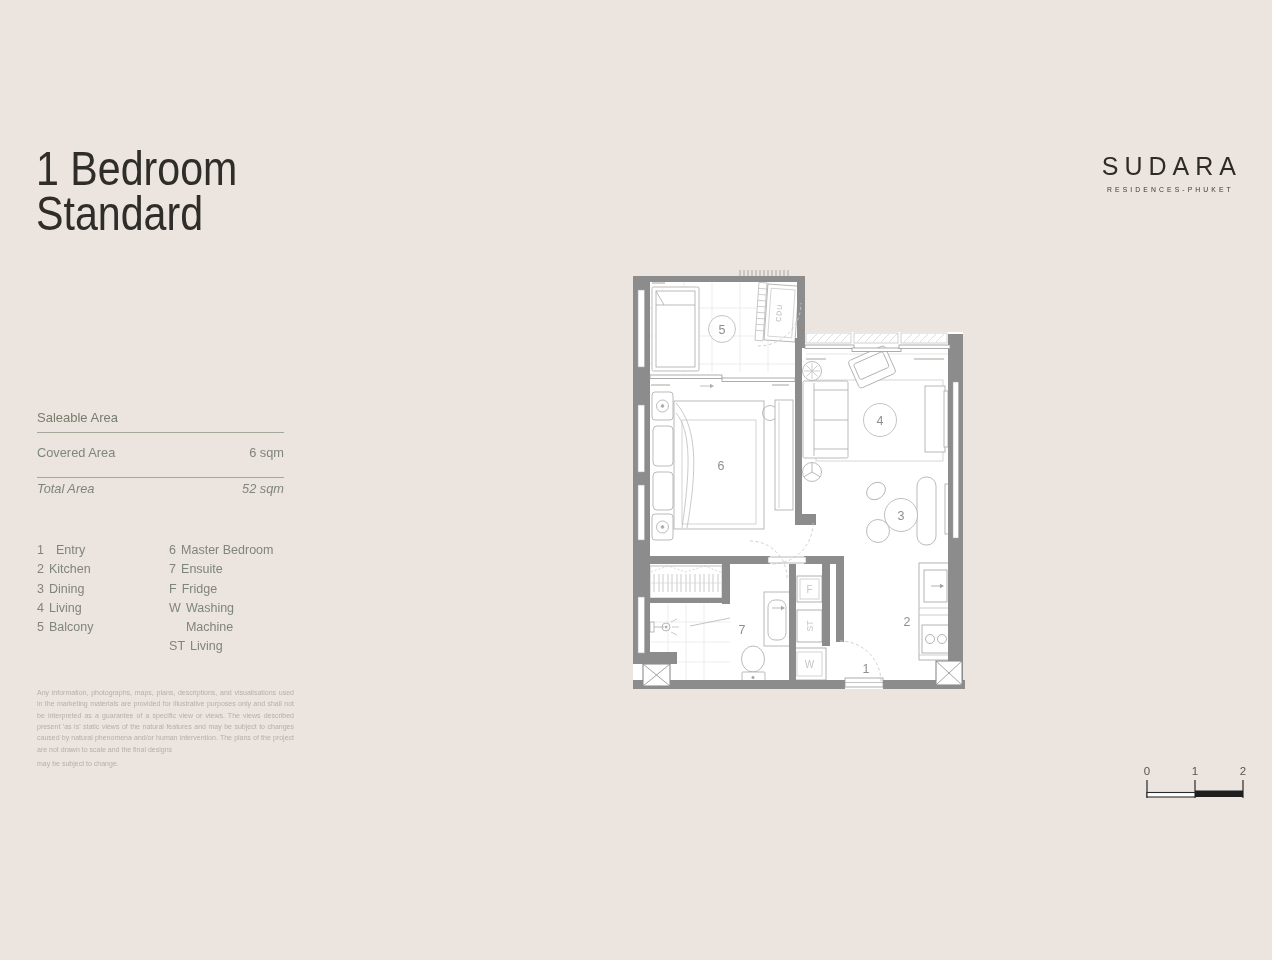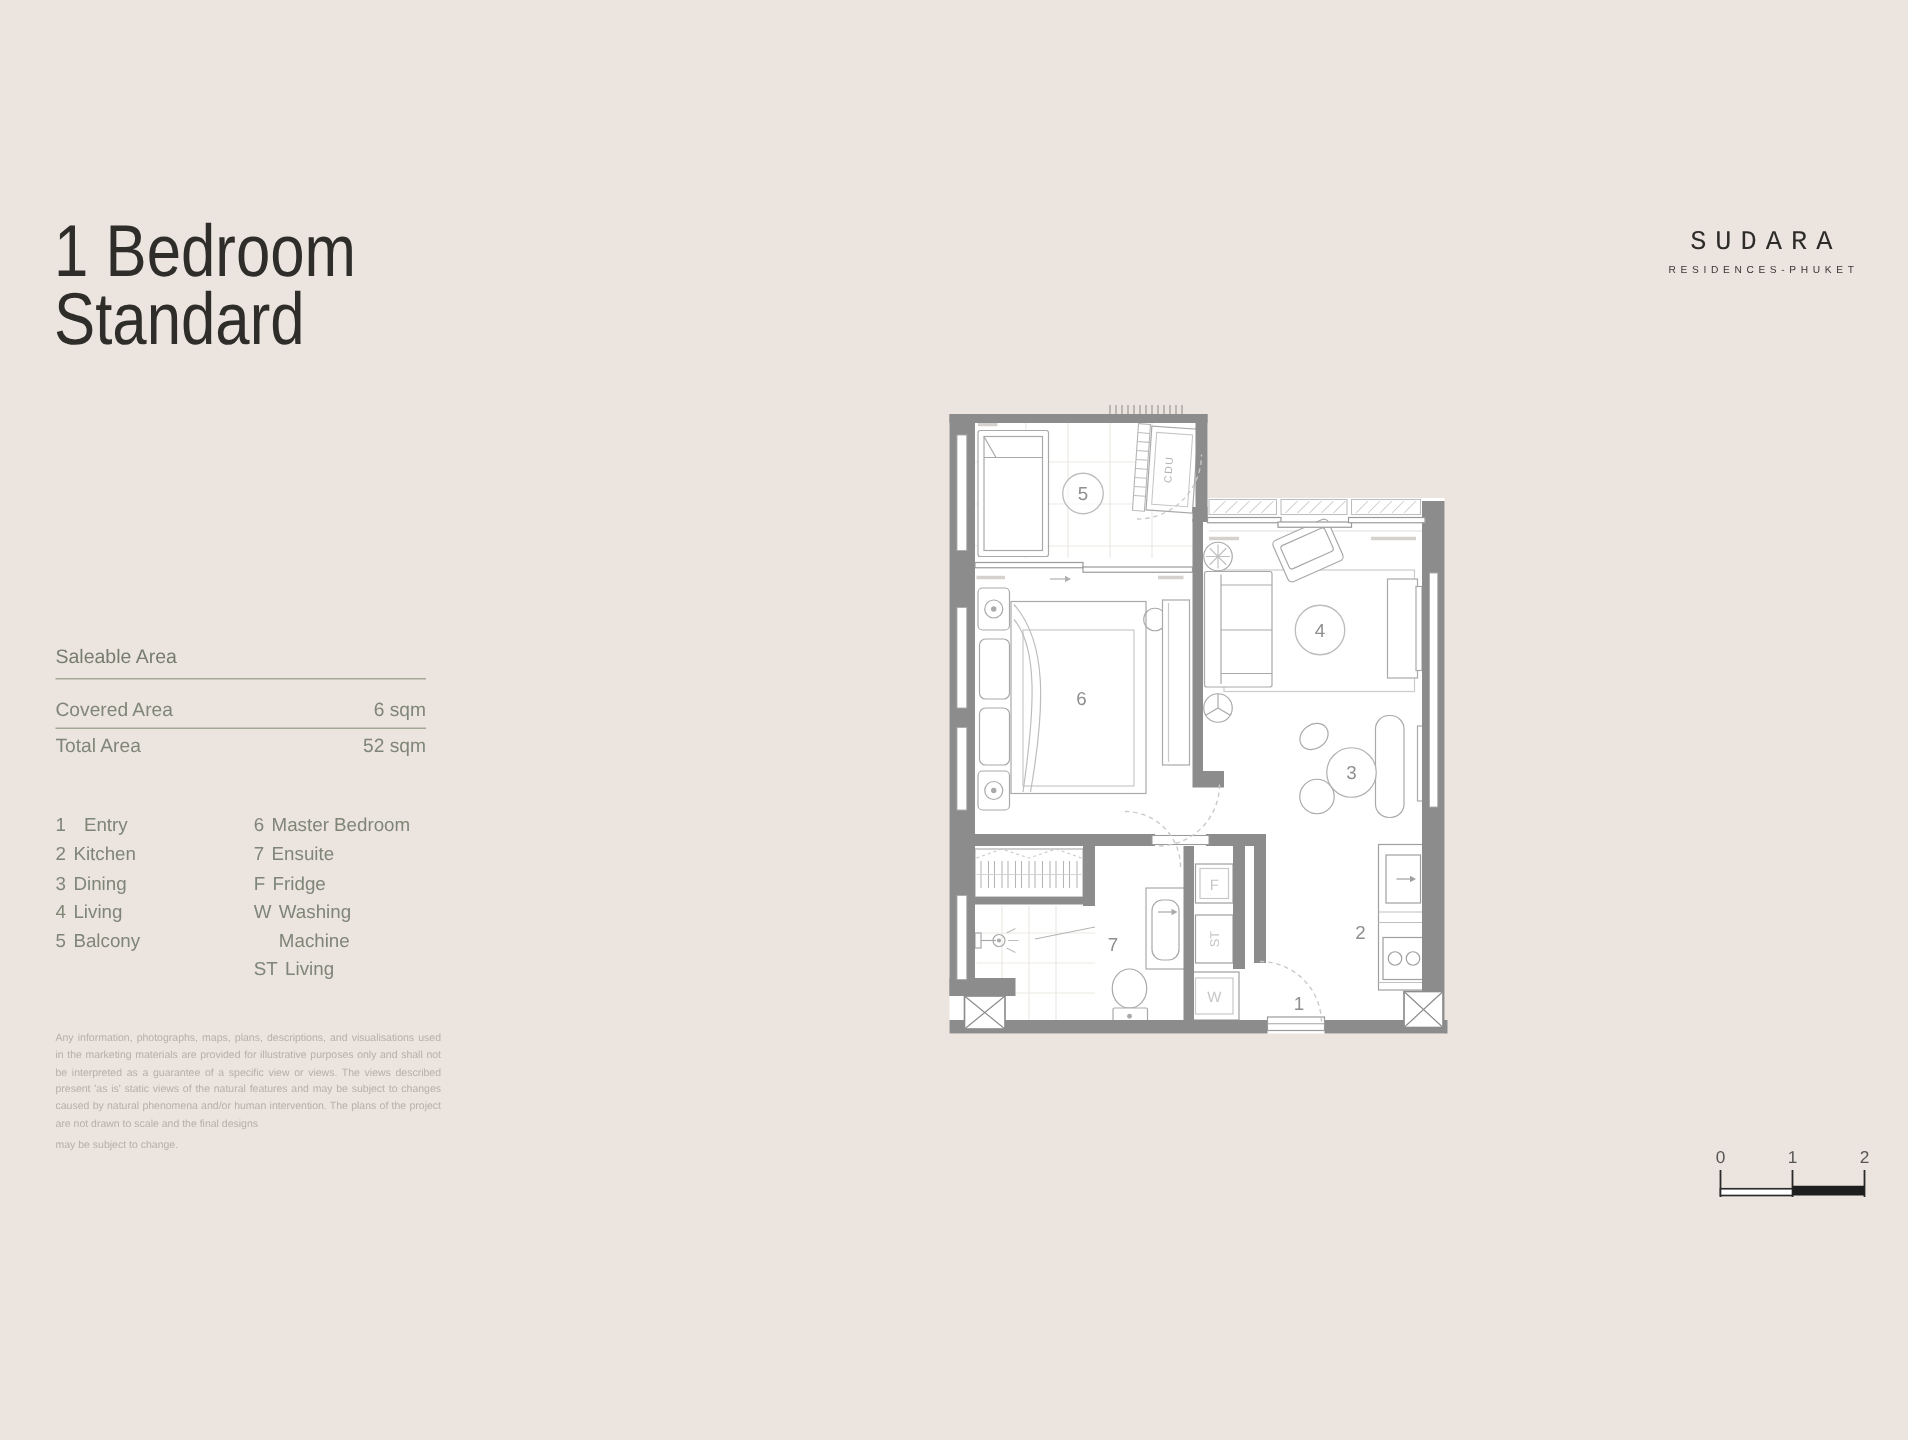--- a/index.html
+++ b/index.html
@@ -6,34 +6,34 @@
   body{font-family:"Liberation Sans",sans-serif;}
   .canvas{position:relative;width:1272px;height:960px;background:#ece4de;overflow:hidden;}
 
   
   .title{position:absolute;left:36px;top:146px;font-size:49px;line-height:45px;
          font-weight:500;color:#2f2d2a;transform:scaleX(.84);transform-origin:left top;
          letter-spacing:0px;white-space:nowrap;}
 
   
   .logo{position:absolute;right:36px;top:152px;text-align:center;color:#2e2c29;}
-  .logo .brand{font-family:Liberation Mono, monospace;font-size:18px;letter-spacing:6px;
+  .logo .brand{font-family:Liberation Sans, sans-serif;font-size:25px;letter-spacing:6px;
                font-weight:500;margin-right:-6px;}
   .logo .tagline{font-size:6.8px;letter-spacing:3.1px;margin-top:5px;margin-right:-3.1px;
                  color:#3a3835;}
 
   
   .infoblock{position:absolute;left:37px;width:247px;color:#7f8678;}
-  .saleable{top:430px;}
+  .saleable{top:410px;}
   .legend{top:533px;}
   .infoblock h2{margin:0;font-size:13px;font-weight:400;color:#767d6f;
                 padding-bottom:7px;border-bottom:1px solid #a3a898;}
   .arearows{margin-top:9px;}
   .arearow{display:flex;justify-content:space-between;font-size:12.8px;line-height:21px;}
-  .arearow.total{border-top:1px solid #a3a898;margin-top:2px;}
+  .arearow.total{border-top:1px solid #a3a898;margin-top:14px;font-style:italic;}
   .legendcols{display:flex;margin-top:8px;}
   .legendcol{font-size:12.5px;line-height:19.3px;}
   .legendcol.c1{width:133px;}
   .legendcol .item{display:flex;}
   .legendcol .key{margin-right:5px;}
   .legendcol.c1 .item:first-child .key{margin-right:12px;}
 
   
   .disclaimer{position:absolute;left:37px;top:687px;width:257px;font-size:7px;
               line-height:1.62;color:#b6b0a9;}

